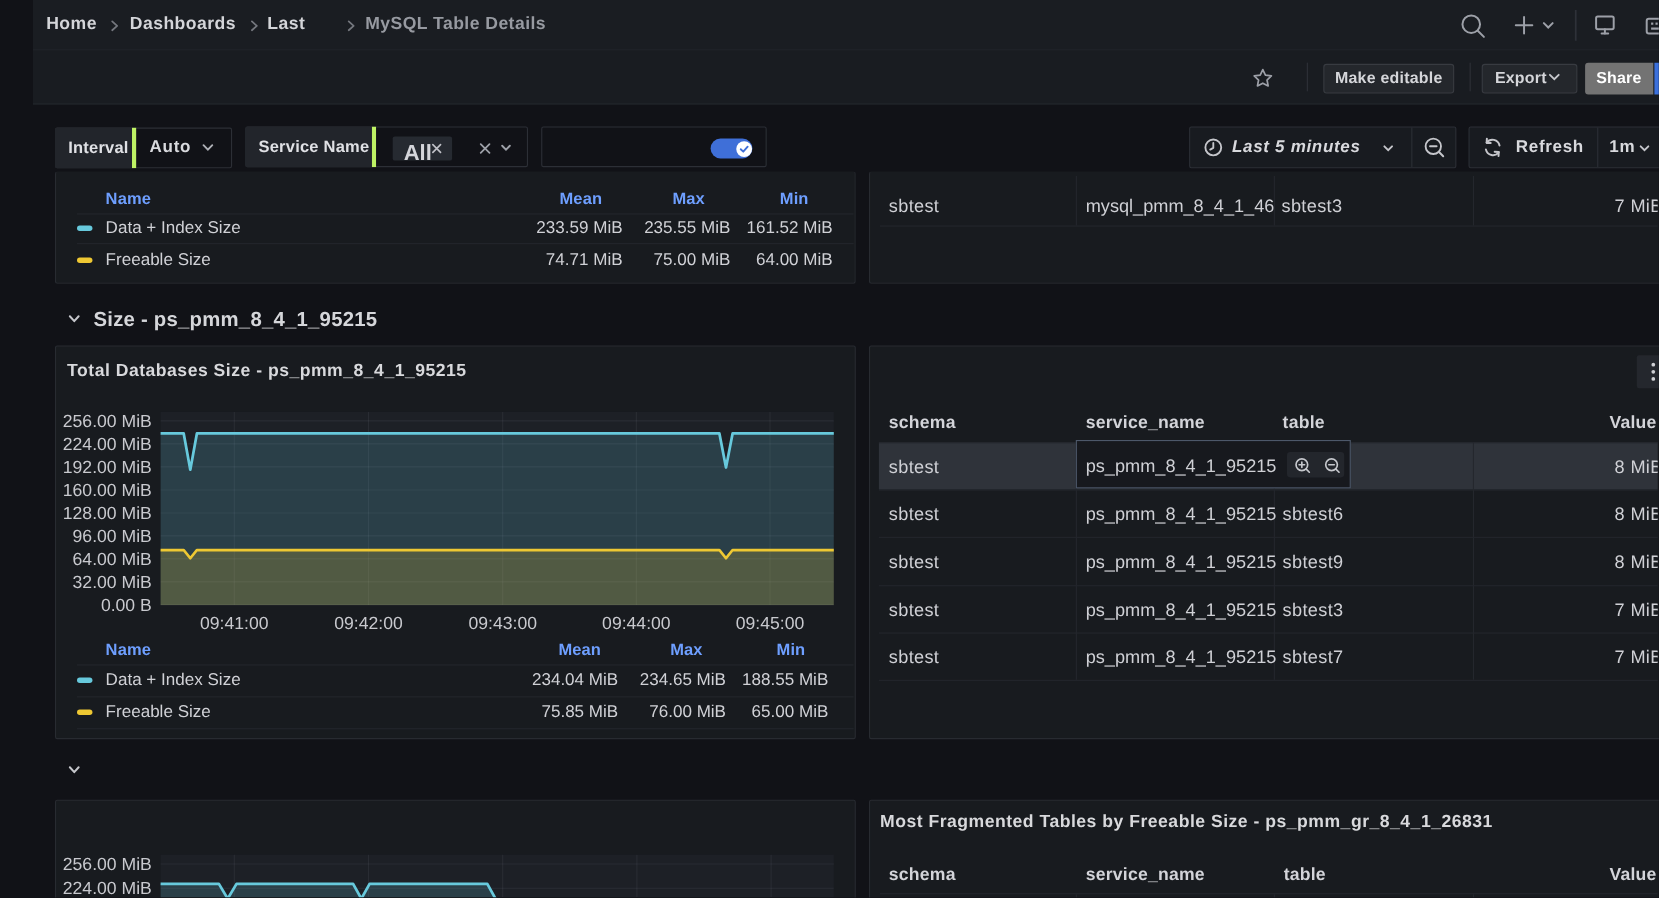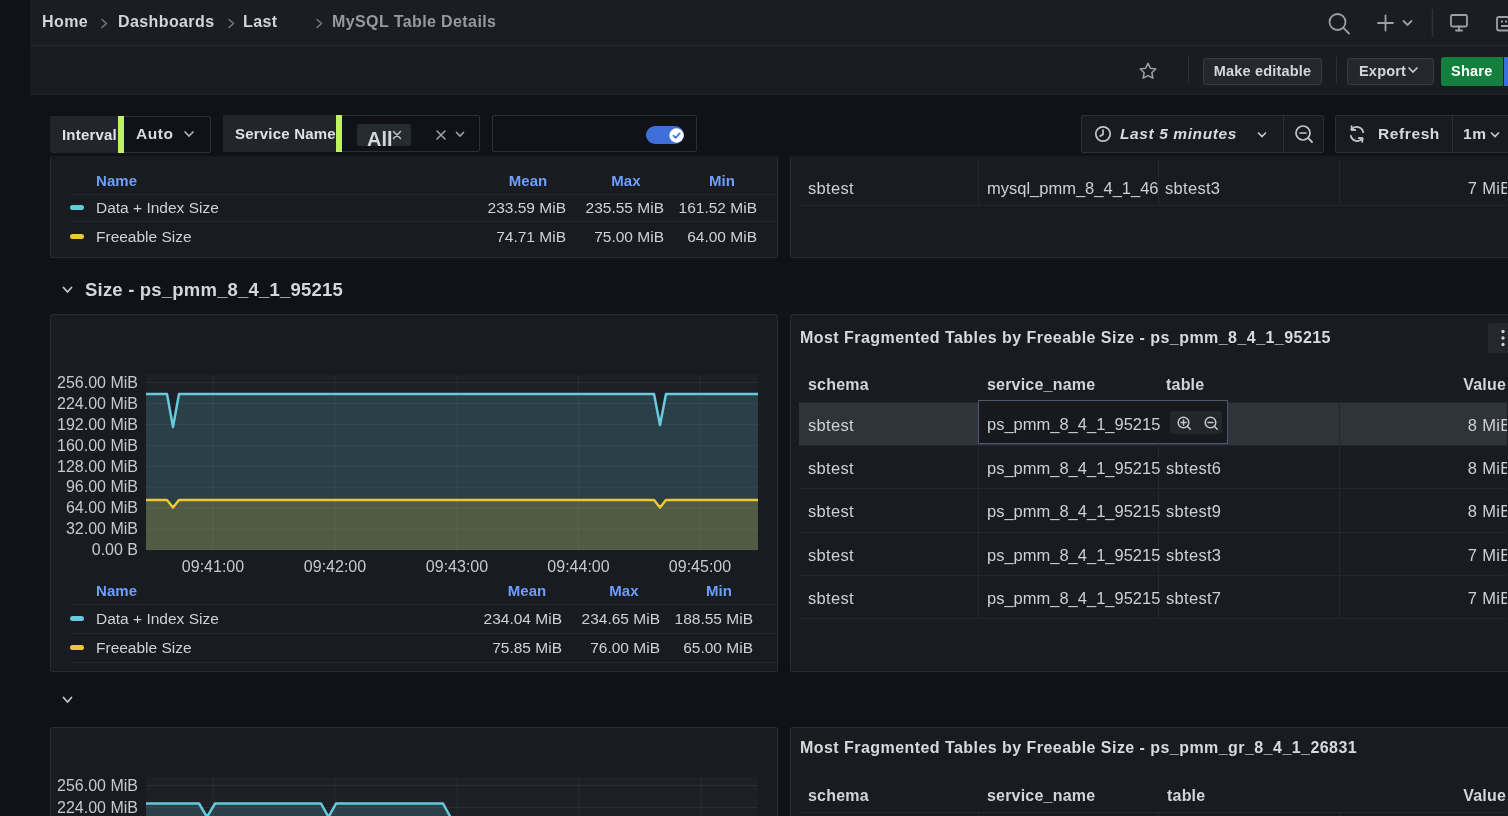--- a/index.html
+++ b/index.html
@@ -14,21 +14,21 @@
   .sep { position:absolute; height:1px; background:#23262c; }
   .vdiv { position:absolute; width:1px; background:#24272d; }
   .lg-h { position:absolute; font-size:15px; font-weight:700; letter-spacing:0.1px; color:#6e9fff; white-space:nowrap; }
   .lg-t { position:absolute; font-size:15.5px; color:#d0d1d6; white-space:nowrap; }
   .lg-v { position:absolute; font-size:15.5px; color:#d0d1d6; white-space:nowrap; transform:translateX(-100%); }
   .mark { position:absolute; width:14px; height:4.5px; border-radius:2.5px; }
   .shead { position:absolute; font-size:18.5px; letter-spacing:0.2px; font-weight:700; color:#d5d6da; white-space:nowrap; }
   .crumb { font-size:16px; font-weight:700; letter-spacing:0.4px; color:#d4d5d9; }
   .bbtn { position:absolute; border:1px solid #383b41; background:#24272c; border-radius:3px; color:#d5d6da; font-size:14.5px; font-weight:700; letter-spacing:0.2px; display:flex; align-items:center; justify-content:center; }
   .fgroup { position:absolute; border:1px solid #2c2f36; border-radius:2px; background:#111217; }
-  .flabel { position:absolute; background:#22252b; color:#e0e1e5; font-size:15px; font-weight:700; letter-spacing:0.2px; display:flex; align-items:center; border-right:6px solid #bef264; }
+  .flabel { position:absolute; background:#22252b; color:#e0e1e5; font-size:15px; font-weight:700; letter-spacing:0.2px; display:flex; align-items:center; border-right:4px solid #bef264; }
   .ctext { color:#d8d9dd; font-size:15.5px; font-weight:700; letter-spacing:0.6px; position:absolute; white-space:nowrap; }
 </style>
 </head>
 <body>
 <div id="root">
 
   <div class="abs" style="left:0;top:0;width:1508px;height:46px;background:#1a1d22;border-bottom:1px solid #23262c;"></div>
   <div class="abs crumb" style="left:12px;top:13px;">Home</div>
   <div class="abs crumb" style="left:88px;top:13px;">Dashboards</div>
   <div class="abs crumb" style="left:213px;top:13px;">Last</div>
@@ -73,21 +73,21 @@
   <svg class="abs" style="left:1107px;top:60px;" width="22" height="22" viewBox="0 0 24 24">
     <path d="M12 3.6 L14.6 9 L20.5 9.8 L16.2 13.9 L17.3 19.8 L12 17 L6.7 19.8 L7.8 13.9 L3.5 9.8 L9.4 9 Z" fill="none" stroke="#9da0a8" stroke-width="1.7" stroke-linejoin="round"></path>
   </svg>
   <div class="vdiv" style="left:1158px;top:57px;height:26px;background:#2e3138;"></div>
   <div class="bbtn" style="left:1173px;top:57.5px;width:119px;height:27px;">Make editable</div>
   <div class="vdiv" style="left:1306px;top:57px;height:26px;background:#2e3138;"></div>
   <div class="bbtn" style="left:1317px;top:57.5px;width:87px;height:27px;justify-content:flex-start;padding-left:11px;">Export</div>
   <svg class="abs" style="left:1375px;top:65px;" width="16" height="11" viewBox="0 0 16 11">
       <polyline points="4,3 8,7 12,3" fill="none" stroke="#c5c6cb" stroke-width="1.7" stroke-linecap="round"></polyline>
     </svg>
-  <div class="abs" style="left:1411px;top:56.5px;width:61.5px;height:29.5px;background:#15803d;border-radius:3px 0 0 3px;color:#ffffff;font-size:14.5px;font-weight:700;letter-spacing:0.2px;display:flex;align-items:center;justify-content:center;">Share</div>
+  <div class="abs" style="left:1411px;top:56.5px;width:61.5px;height:29.5px;background:#737373;border-radius:3px 0 0 3px;color:#ffffff;font-size:14.5px;font-weight:700;letter-spacing:0.2px;display:flex;align-items:center;justify-content:center;">Share</div>
   <div class="abs" style="left:1473.5px;top:56.5px;width:24px;height:29.5px;background:#3b70dc;border-radius:0 3px 3px 0;"></div>
   <svg class="abs" style="left:1477px;top:65px;" width="17" height="13" viewBox="0 0 17 13">
       <polyline points="4.5,4 8.5,8.5 12.5,4" fill="none" stroke="#ffffff" stroke-width="1.8" stroke-linecap="round"></polyline>
     </svg>
 
   <div class="fgroup" style="left:20px;top:116px;width:161px;height:37px;"></div>
   <div class="flabel" style="left:20px;top:116px;width:74px;height:37px;padding-left:12px;border-radius:2px 0 0 2px;">Interval</div>
   <div class="ctext" style="left:106px;top:125px;">Auto</div>
   <svg class="abs" style="left:151px;top:129px;" width="16" height="11" viewBox="0 0 16 11">
       <polyline points="4,3 8,7 12,3" fill="none" stroke="#aeb0b6" stroke-width="1.7" stroke-linecap="round"></polyline>
@@ -176,23 +176,23 @@
   <div class="vdiv" style="left:1128px;top:160px;height:45px;"></div>
   <div class="vdiv" style="left:1309px;top:160px;height:45px;"></div>
   <div class="sep" style="left:770px;top:205px;width:707px;"></div>
 
   <svg class="abs" style="left:30px;top:284px;" width="15" height="12" viewBox="0 0 15 12">
       <polyline points="3.5,3.5 7.5,8 11.5,3.5" fill="none" stroke="#c5c6cb" stroke-width="1.8" stroke-linecap="round" stroke-linejoin="round"></polyline>
     </svg>
   <div class="shead" style="left:55px;top:279px;">Size - ps_pmm_8_4_1_95215</div>
 
   <div class="panel" style="left:20px;top:314px;width:728px;height:358px;"></div>
+  <div class="ptitle" style="left:31px;top:329px;">Total Databases Size - ps_pmm_8_4_1_95215</div>
 
   <div class="panel" style="left:760px;top:314px;width:728px;height:358px;"></div>
-  <div class="ptitle" style="left:770px;top:329px;">Most Fragmented Tables by Freeable Size - ps_pmm_8_4_1_95215</div>
 
   <svg class="abs" style="left:20px;top:314px;" width="728" height="358" viewBox="0 0 728 358">
     <rect x="96" y="60.5" width="612" height="175.5" fill="#1d2026"></rect>
     <g stroke="rgba(210,215,225,0.07)" stroke-width="1">
       <line x1="96" y1="68.6" x2="708" y2="68.6"></line>
       <line x1="96" y1="89.5" x2="708" y2="89.5"></line>
       <line x1="96" y1="110.4" x2="708" y2="110.4"></line>
       <line x1="96" y1="131.4" x2="708" y2="131.4"></line>
       <line x1="96" y1="152.3" x2="708" y2="152.3"></line>
       <line x1="96" y1="173.2" x2="708" y2="173.2"></line>

